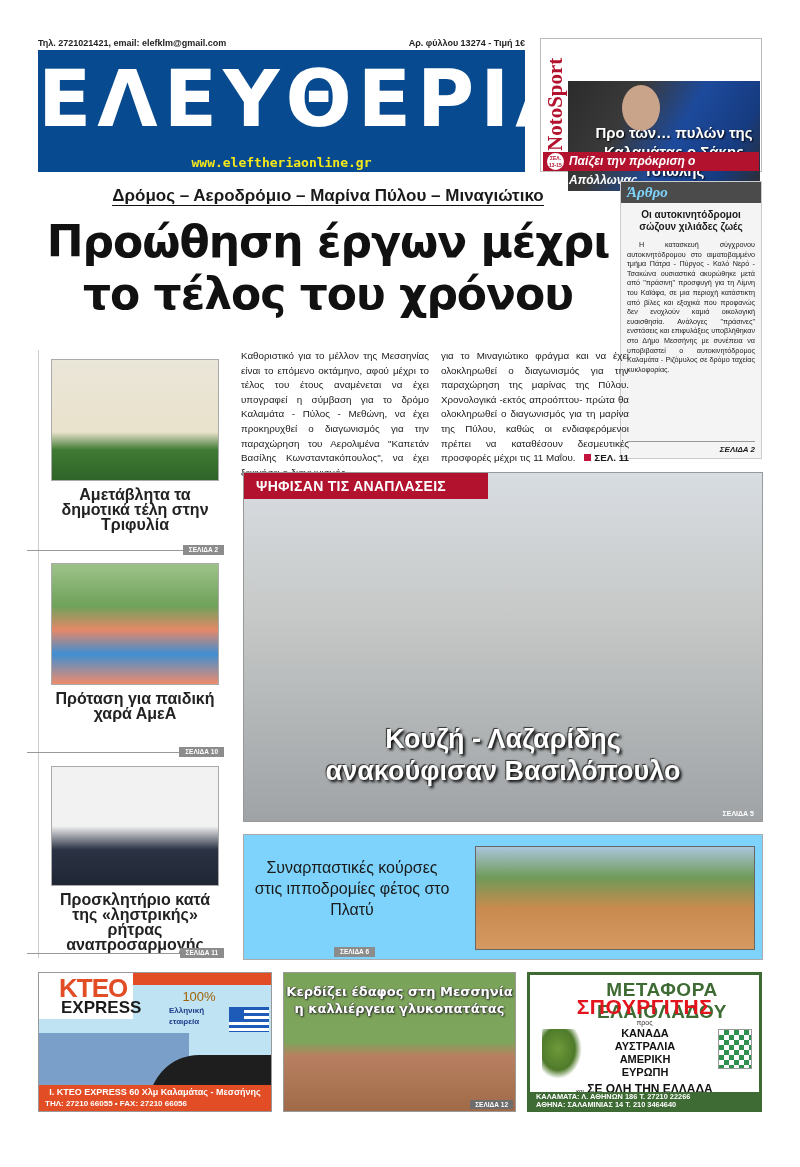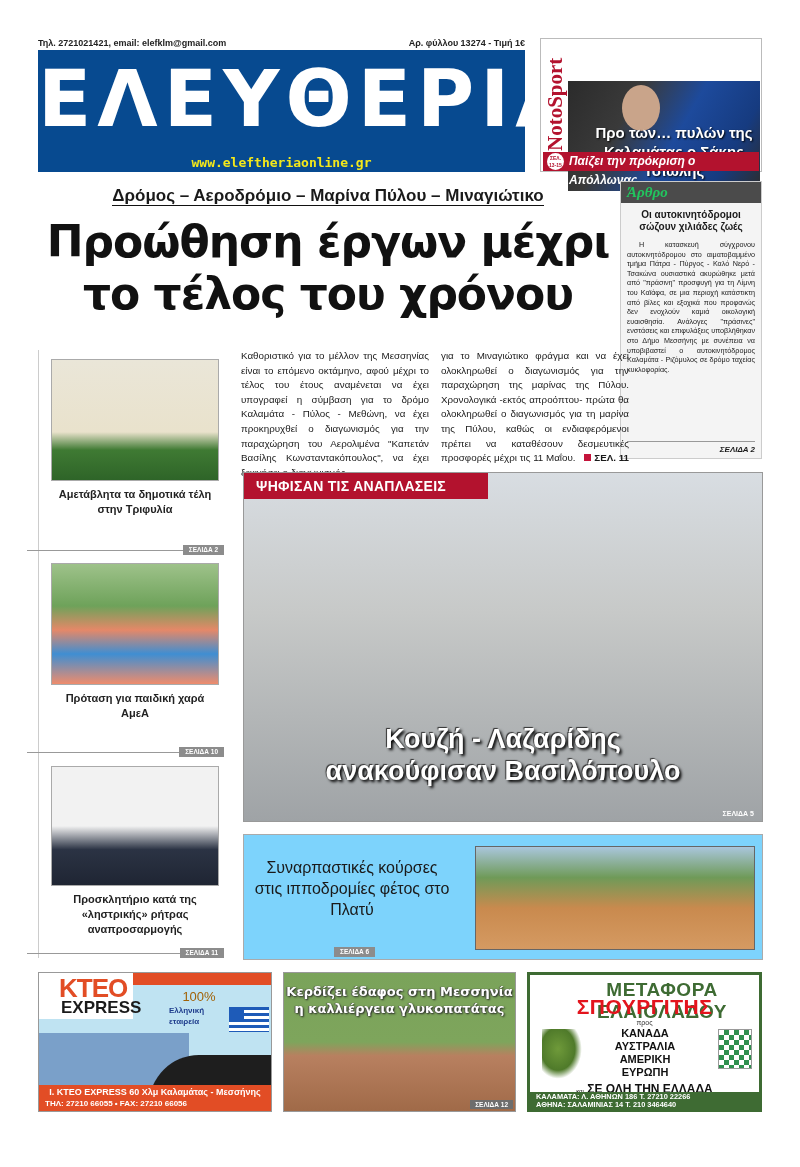--- a/index.html
+++ b/index.html
@@ -15,31 +15,31 @@
   .ns-side span { position: absolute; left: 3px; bottom: 0; transform-origin: left bottom; transform: rotate(-90deg) translate(0, 22px); color: #b3122e; font-family: "Liberation Serif", serif; font-weight: bold; font-size: 21px; white-space: nowrap; }
   .ns-photo { position: absolute; left: 27px; top: 2px; width: 192px; height: 110px; background: linear-gradient(120deg, #2b2b2b 0%, #3a3a3a 30%, #1d4a9c 55%, #163b80 80%, #2d2d2d 100%); margin-top: 40px; }
   .ns-face { position: absolute; left: 54px; top: 4px; width: 38px; height: 46px; border-radius: 50%; background: #c9a48a; }
   .ns-title { position: absolute; right: 6px; top: 42px; width: 160px; text-align: center; color: #fff; font-size: 15px; font-weight: bold; line-height: 19px; text-shadow: 1px 1px 2px #000; }
   .ns-bar { position: absolute; left: 2px; right: 2px; top: 113px; height: 19px; background: #b3122e; color: #fff; font-style: italic; font-weight: bold; font-size: 12px; line-height: 19px; padding-left: 26px; }
   .ns-badge { position: absolute; left: 4px; top: 1px; width: 17px; height: 17px; border-radius: 50%; background: #fff; color: #b3122e; font-size: 5px; line-height: 7px; text-align: center; padding-top: 2px; font-style: normal; }
   .kicker { left: 38px; top: 186px; width: 580px; text-align: center; font-size: 17px; font-weight: bold; }
   .kicker span { border-bottom: 1.5px solid #111; }
   .headline { left: 38px; top: 216px; width: 580px; text-align: center; font-family: "DejaVu Sans", sans-serif; font-weight: bold; font-size: 44px; line-height: 52px; letter-spacing: -1px; color: #111; }
   .article { left: 620px; top: 181px; width: 142px; height: 278px; border: 1px solid #ccc; background: #f4f4f4; }
-  .article-head { background: #4b4b4b; color: #22c55e; font-family: "Liberation Serif", serif; font-style: italic; font-weight: bold; font-size: 15px; padding: 2px 6px; height: 21px; }
+  .article-head { background: #4b4b4b; color: #7dd3fc; font-family: "Liberation Serif", serif; font-style: italic; font-weight: bold; font-size: 15px; padding: 2px 6px; height: 21px; }
   .article-title { text-align: center; font-weight: bold; font-size: 10px; line-height: 12px; padding: 6px 6px 4px; }
   .article-body { font-size: 7.2px; line-height: 9.6px; text-align: justify; padding: 3px 6px; text-indent: 12px; }
   .article-foot { position: absolute; bottom: 4px; right: 6px; left: 6px; border-top: 1px solid #999; text-align: right; font-style: italic; font-weight: bold; font-size: 8px; padding-top: 3px; }
   .lead-col { top: 349px; width: 188px; font-size: 9.8px; line-height: 14.6px; text-align: justify; }
   .sel-ref { font-weight: bold; float: right; }
   .sel-ref::before { content: ""; display: inline-block; width: 7px; height: 7px; background: #c4143b; margin-right: 3px; }
   .sidebar { left: 38px; top: 350px; width: 186px; height: 608px; border-left: 1px solid #ccc; }
   .side-item { position: absolute; left: 12px; width: 168px; }
   .side-img { width: 168px; border: 1px solid #aaa; }
-  .side-cap { text-align: center; font-size: 11px; line-height: 15px; margin-top: 6px; font-weight: bold; color: #222; }
+  .side-cap { text-align: center; font-size: 16px; line-height: 15px; margin-top: 6px; font-weight: bold; color: #222; }
   .page-tag { position: absolute; right: 0; height: 10px; background: #8c8c8c; color: #fff; font-size: 6.5px; font-weight: bold; line-height: 10px; padding: 0 6px; }
   .page-rule { position: absolute; left: -12px; right: 0; height: 1px; background: #999; }
   .main-photo { left: 243px; top: 472px; width: 520px; height: 350px; border: 1px solid #999; overflow: hidden; background: linear-gradient(180deg, #d8dde2 0%, #c7c9c8 40%, #9fa3a6 100%); }
   .mp-red { position: absolute; left: 0; top: 0; width: 244px; height: 26px; background: #b3122e; color: #fff; font-weight: bold; font-size: 14px; line-height: 26px; padding-left: 12px; letter-spacing: 0.3px; }
   .mp-caption { position: absolute; left: 0; right: 0; top: 250px; text-align: center; color: #fff; font-size: 27px; line-height: 32px; font-weight: bold; text-shadow: 2px 2px 3px #000, -1px -1px 1px #333; }
   .mp-tag { position: absolute; right: 8px; bottom: 4px; color: #fff; font-size: 7px; font-weight: bold; }
   .horse-box { left: 243px; top: 834px; width: 520px; height: 126px; border: 1px solid #aaa; background: #7dd3fc; }
   .horse-text { position: absolute; left: 8px; top: 22px; width: 200px; text-align: center; font-size: 16px; line-height: 21px; color: #1a1a1a; }
   .horse-photo { position: absolute; left: 231px; top: 11px; width: 280px; height: 104px; border: 1px solid #666; background: linear-gradient(180deg, #a9c6dc 0%, #6f9a58 30%, #c98a4e 60%, #d59a62 100%); }
   .ad { top: 972px; height: 140px; border: 1px solid #999; overflow: hidden; }

